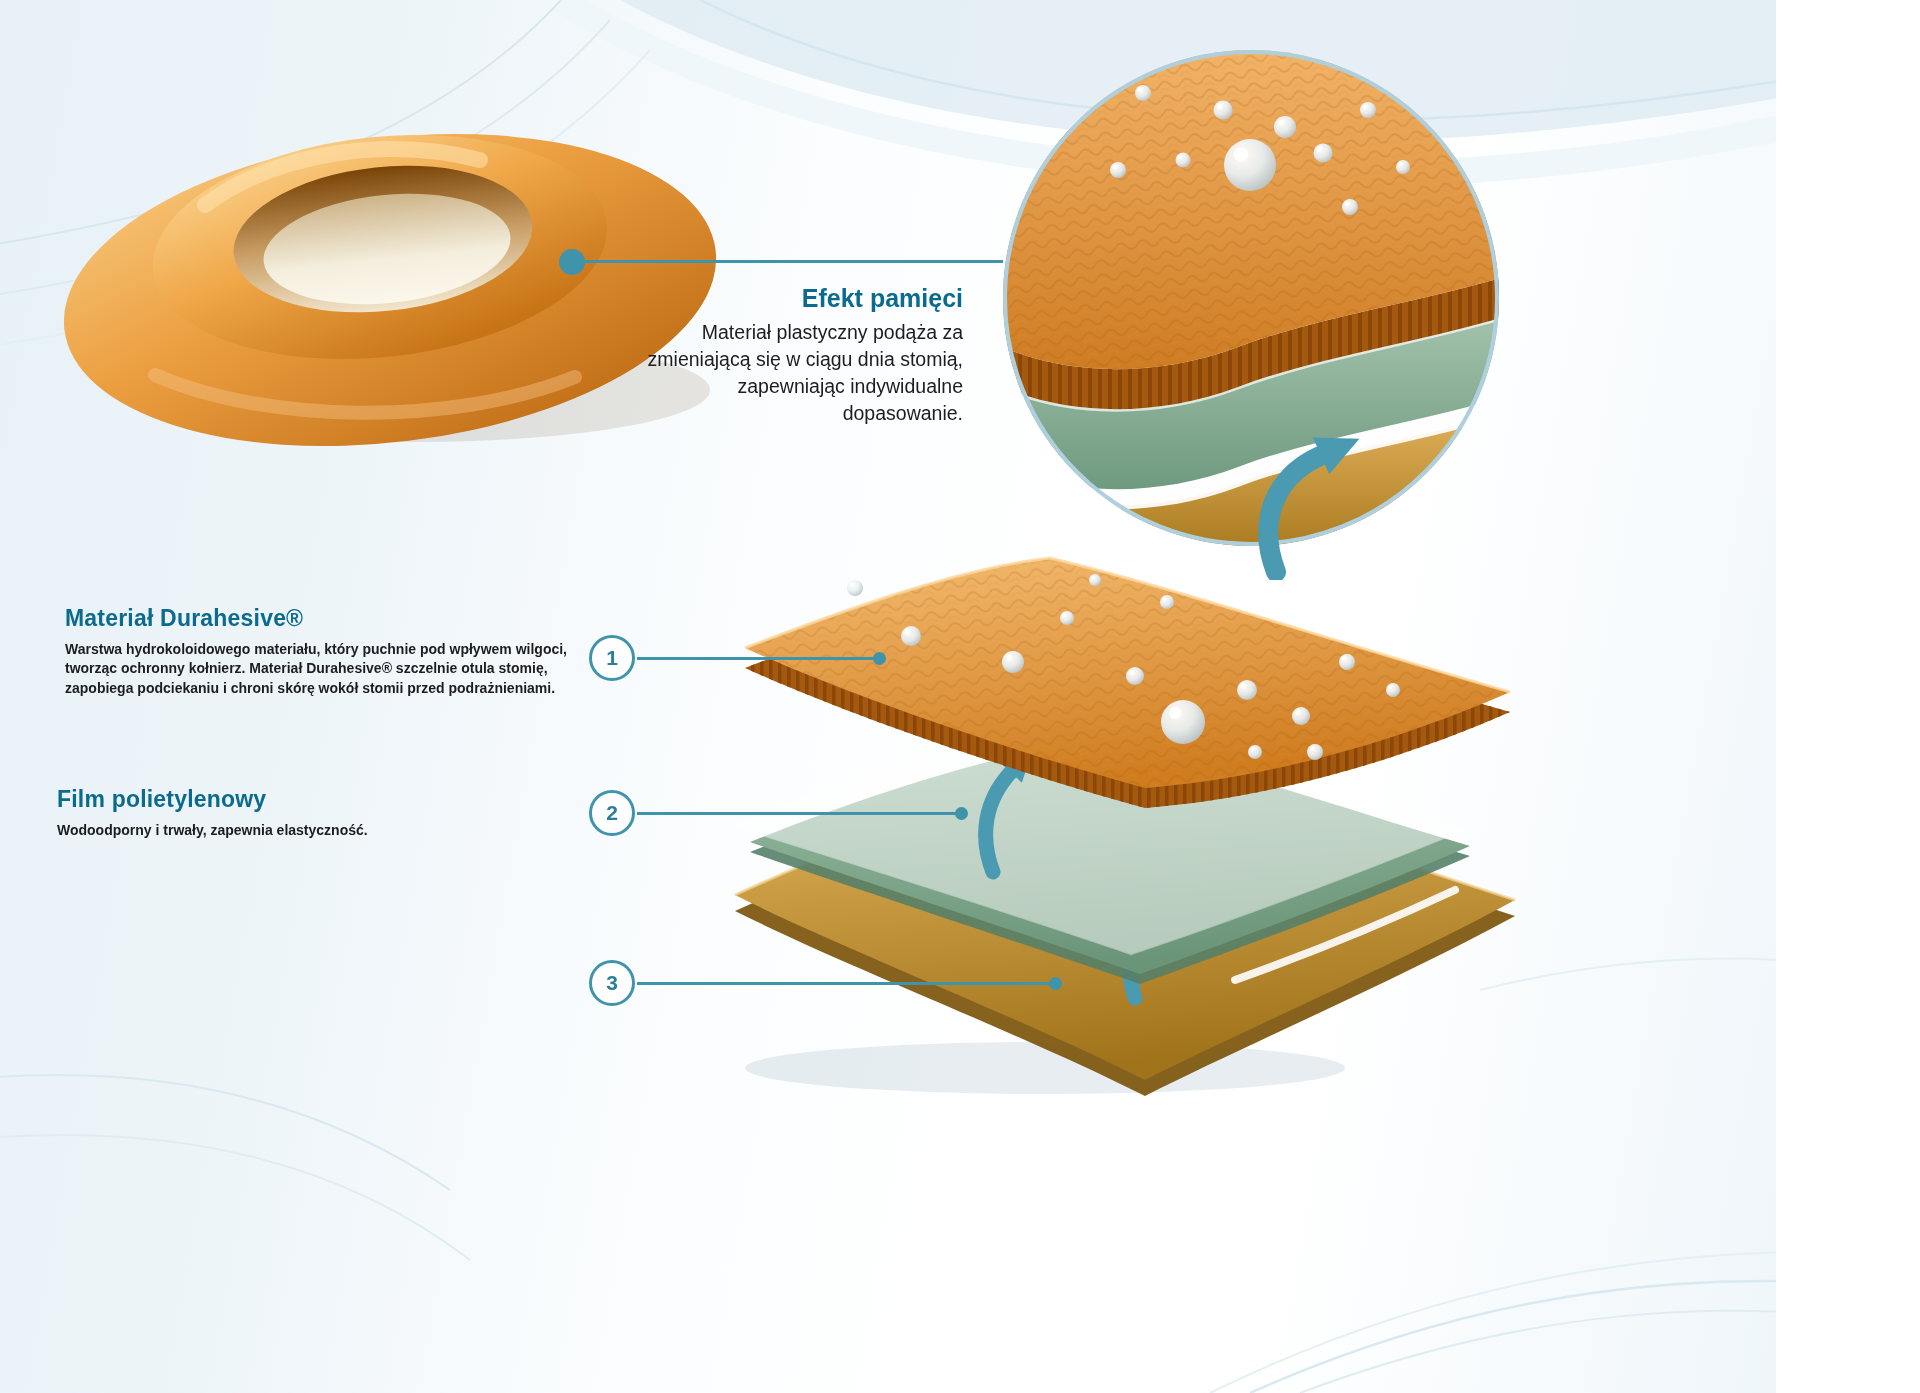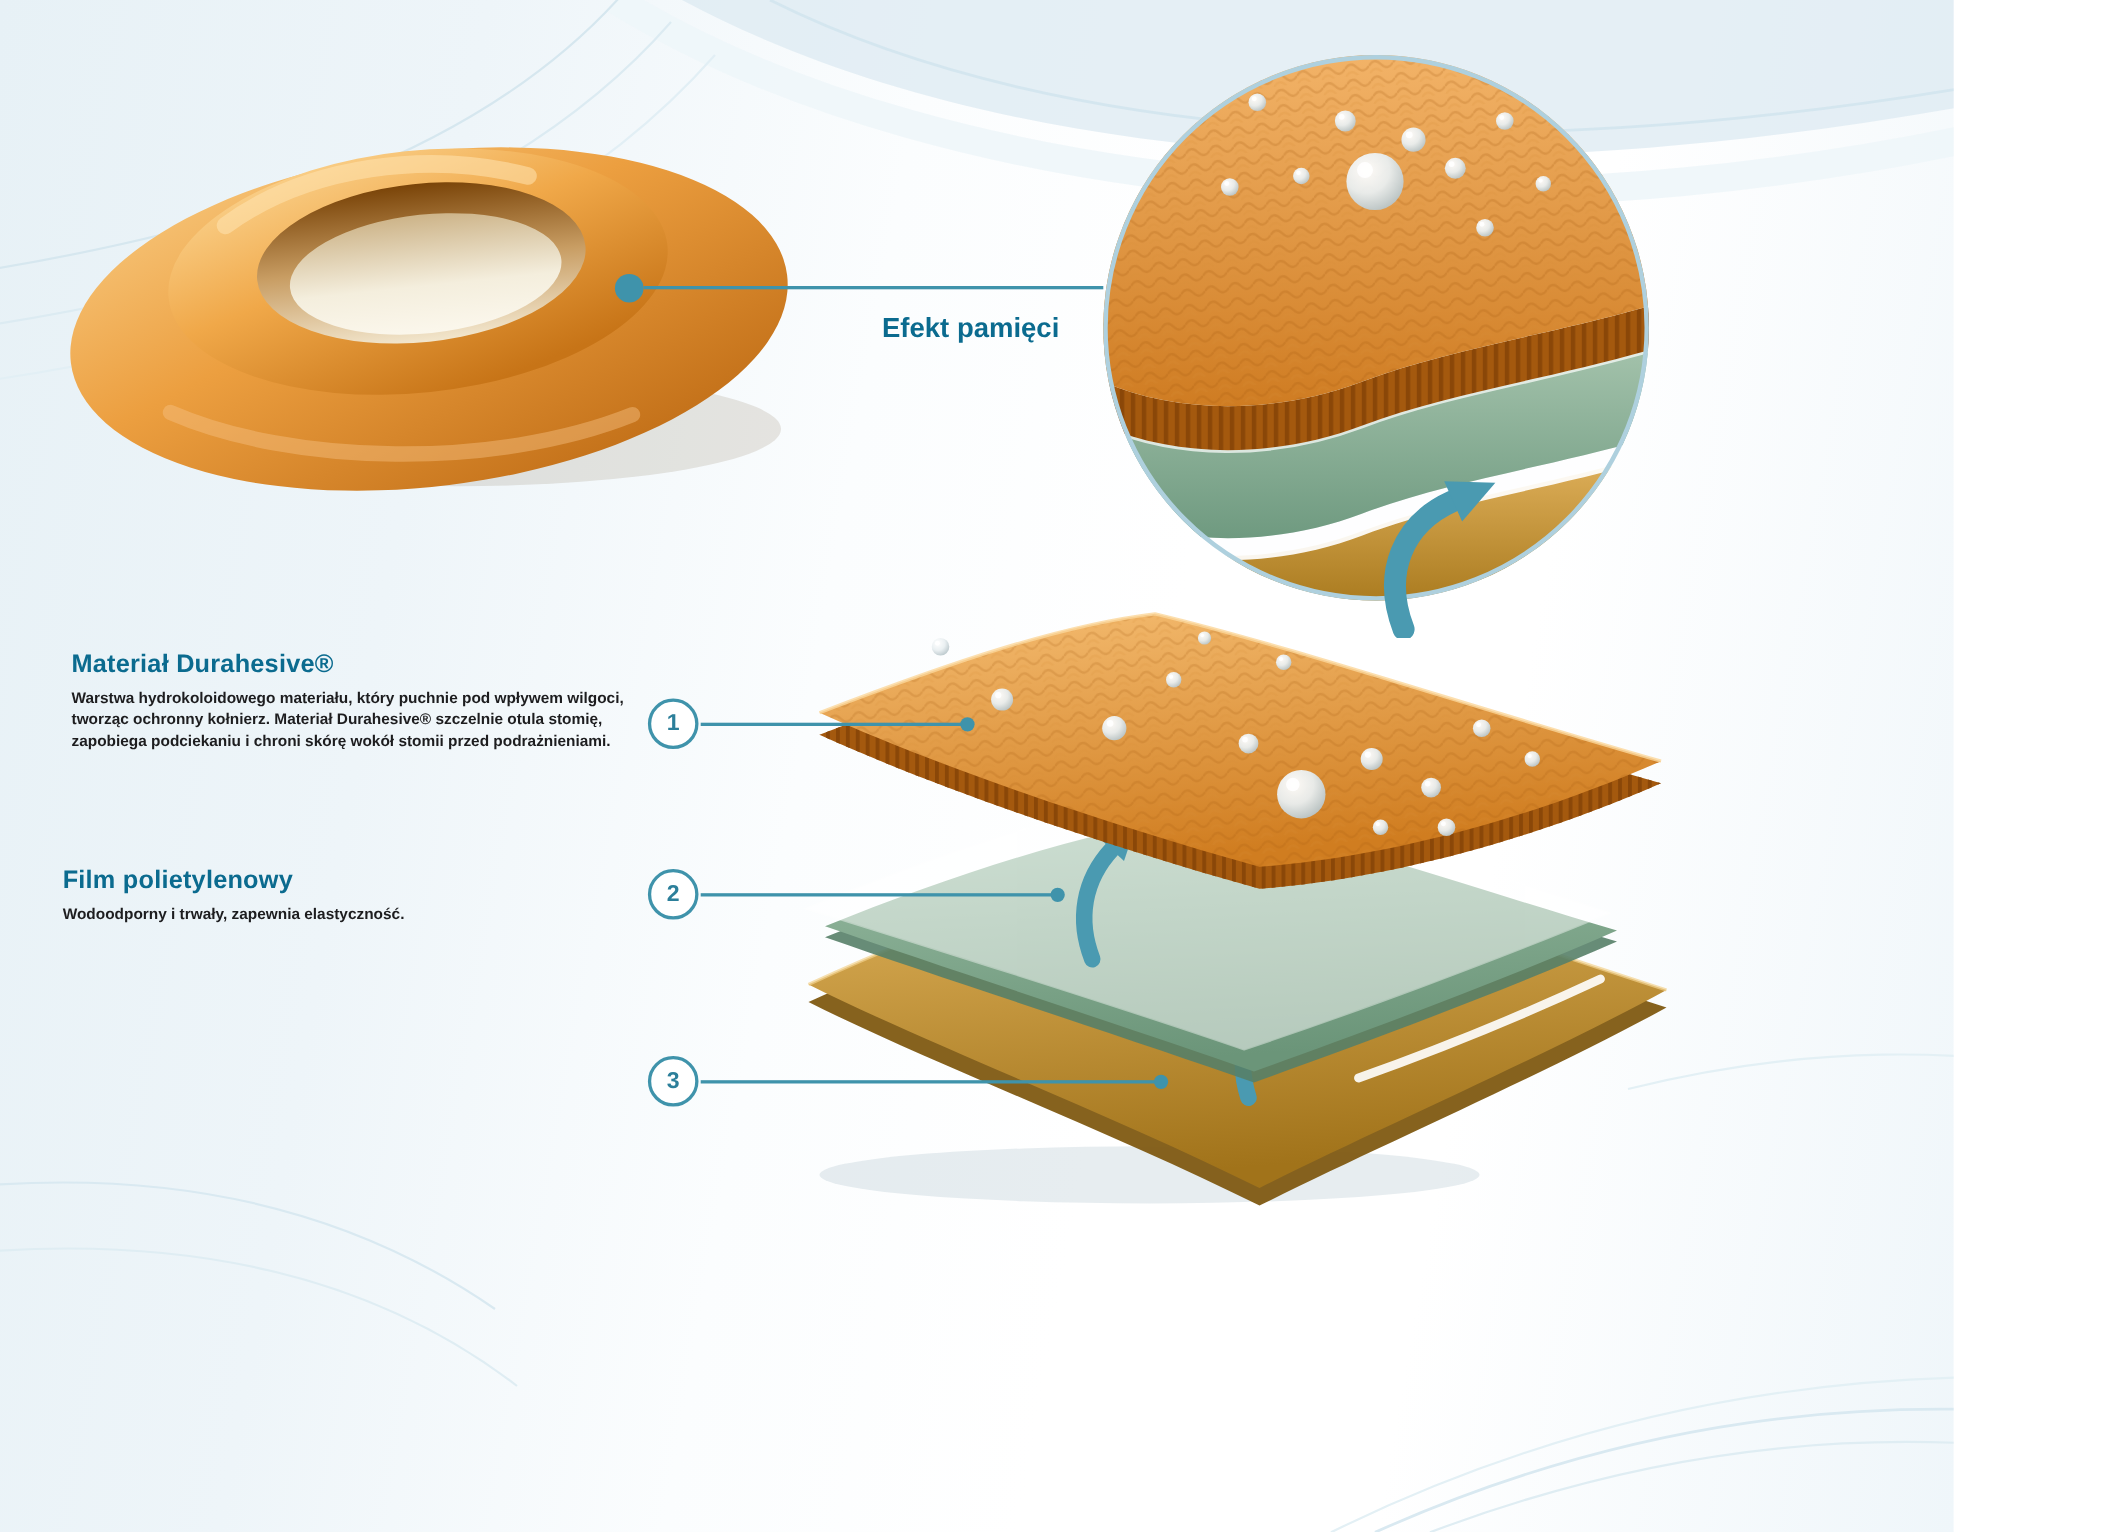--- a/index.html
+++ b/index.html
@@ -137,20 +137,21 @@
         <use href="#dropU" transform="translate(370,65) scale(0.8)"></use>
         <use href="#dropU" transform="translate(405,122) scale(0.7)"></use>
         <use href="#dropU" transform="translate(352,162) scale(0.8)"></use>
       </g>
     </g>
     <circle cx="253" cy="253" r="246" fill="none" stroke="#aed0de" stroke-width="4"></circle>
   </svg>
 
   <div class="abs memory" style="left:618px;top:284px">
     <h2 class="memory-title">Efekt pamięci</h2>
+    <p class="memory-body">Materiał plastyczny podąża za zmieniającą się w ciągu dnia stomią, zapewniając indywidualne dopasowanie.</p>
   </div>
 
   <svg class="abs" style="left:715px;top:540px" width="820" height="560" viewBox="0 0 820 560">
     <defs>
       <linearGradient id="exOr" x1="0" y1="0" x2="0.3" y2="1">
           <stop offset="0" stop-color="#f5bd72"></stop>
           <stop offset="1" stop-color="#d07d20"></stop>
         </linearGradient>
       <linearGradient id="exGr" x1="0" y1="0" x2="0.2" y2="1">
           <stop offset="0" stop-color="#9cbfa6"></stop>
@@ -222,21 +223,21 @@
       <use href="#dropU2" transform="translate(540,212) scale(0.7)"></use>
       <use href="#dropU2" transform="translate(380,40) scale(0.6)"></use>
     </g>
   </svg>
 
   <svg class="abs" style="left:1238px;top:420px" width="150" height="160" viewBox="0 0 150 160">
     <path d="M 38 152 C 18 100 38 56 82 36" stroke="#4a9ab1" stroke-width="20" fill="none" stroke-linecap="round"></path>
     <polygon points="0,-30 -20,12 20,12" transform="translate(94,31) rotate(66)" fill="#4a9ab1"></polygon>
   </svg>
 
-  <div class="abs text-block" style="left:65px;top:590px">
+  <div class="abs text-block" style="left:65px;top:605px">
     <h2 class="section-title">Materiał Durahesive®</h2>
     <p class="section-body">Warstwa hydrokoloidowego materiału, który puchnie pod wpływem wilgoci, tworząc ochronny kołnierz. Materiał Durahesive® szczelnie otula stomię, zapobiega podciekaniu i chroni skórę wokół stomii przed podrażnieniami.</p>
   </div>
 
   <div class="abs text-block" style="left:57px;top:786px">
     <h2 class="section-title">Film polietylenowy</h2>
     <p class="section-body">Wodoodporny i trwały, zapewnia elastyczność.</p>
   </div>
 
 

